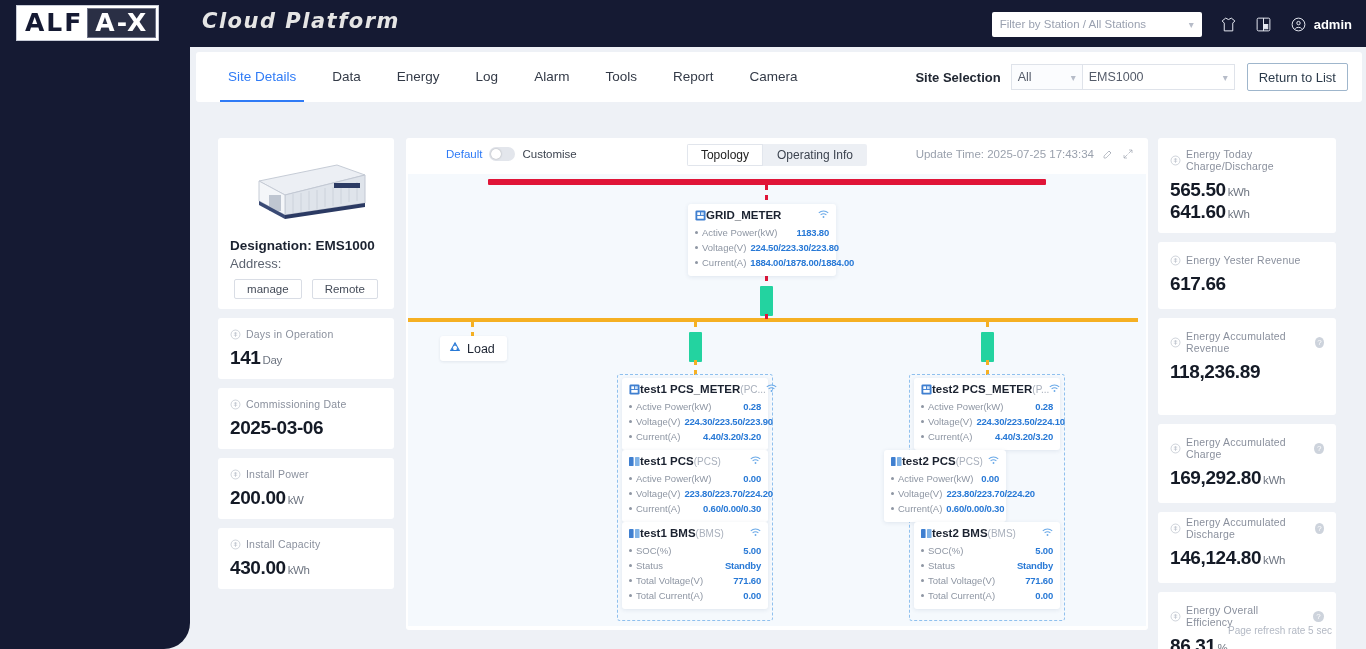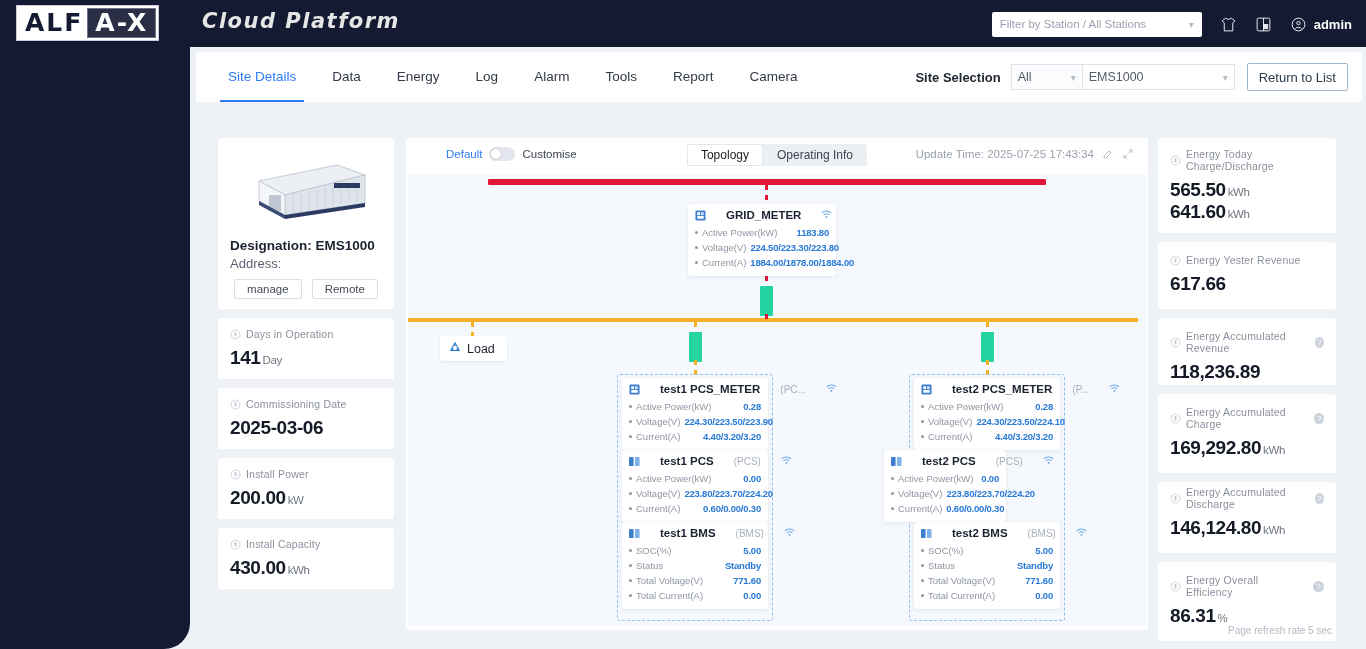--- a/index.html
+++ b/index.html
@@ -207,21 +207,21 @@
     gap: 6px; font-size: 12.5px; color: #1b2230; box-shadow: 0 1px 3px rgba(20,40,80,.09);
     cursor: pointer;
   }
   .load-node svg { width: 12px; height: 12px; }
 
   .node-card {
     position: absolute; background: #fff; border-radius: 3px;
     box-shadow: 0 1px 4px rgba(30,60,110,.10); padding: 5px 7px 6px 7px;
   }
   .node-head {
-    display: flex; align-items: center; gap: 20px; font-size: 11.5px;
+    display: flex; align-items: center; gap: 0; font-size: 11.5px;
     font-weight: 700; color: #1b2230; margin-bottom: 4px; white-space: nowrap;
   }
   .node-head .sq { width: 11px; height: 11px; flex: none; }
   .node-sub { font-weight: 400; color: #a9b0bc; font-size: 10px; }
   .wifi { margin-left: auto; color: #6aa9e8; font-size: 10px; }
   .wifi svg { width: 11px; height: 9px; }
   .node-row {
     display: flex; align-items: center; font-size: 9.5px; line-height: 15px;
     white-space: nowrap;
   }
@@ -890,21 +890,21 @@
                 <circle cx="8" cy="8" r="6.5" fill="none" stroke="#b9bfc9" stroke-width="1"></circle>
                 <path d="M5.5 6h5M5.5 9h5M8 4.5v7" stroke="#b9bfc9" stroke-width="1" fill="none"></path>
               </svg></span>
           <span>Energy Yester Revenue</span>
         </div>
         <div class="stat-val">
           <span>617.66</span>
         </div>
       </div>
 
-      <div class="card" style="padding-top:12px;padding-bottom:2px;">
+      <div class="card" style="padding-top:12px;padding-bottom:32px;">
         <div class="stat-head">
           <span class="coin"><svg viewBox="0 0 16 16">
                 <circle cx="8" cy="8" r="6.5" fill="none" stroke="#b9bfc9" stroke-width="1"></circle>
                 <path d="M5.5 6h5M5.5 9h5M8 4.5v7" stroke="#b9bfc9" stroke-width="1" fill="none"></path>
               </svg></span>
           <span>Energy Accumulated Revenue</span>
           <span class="help-q">?</span>
         </div>
         <div class="stat-val">
           <span>118,236.89</span>

